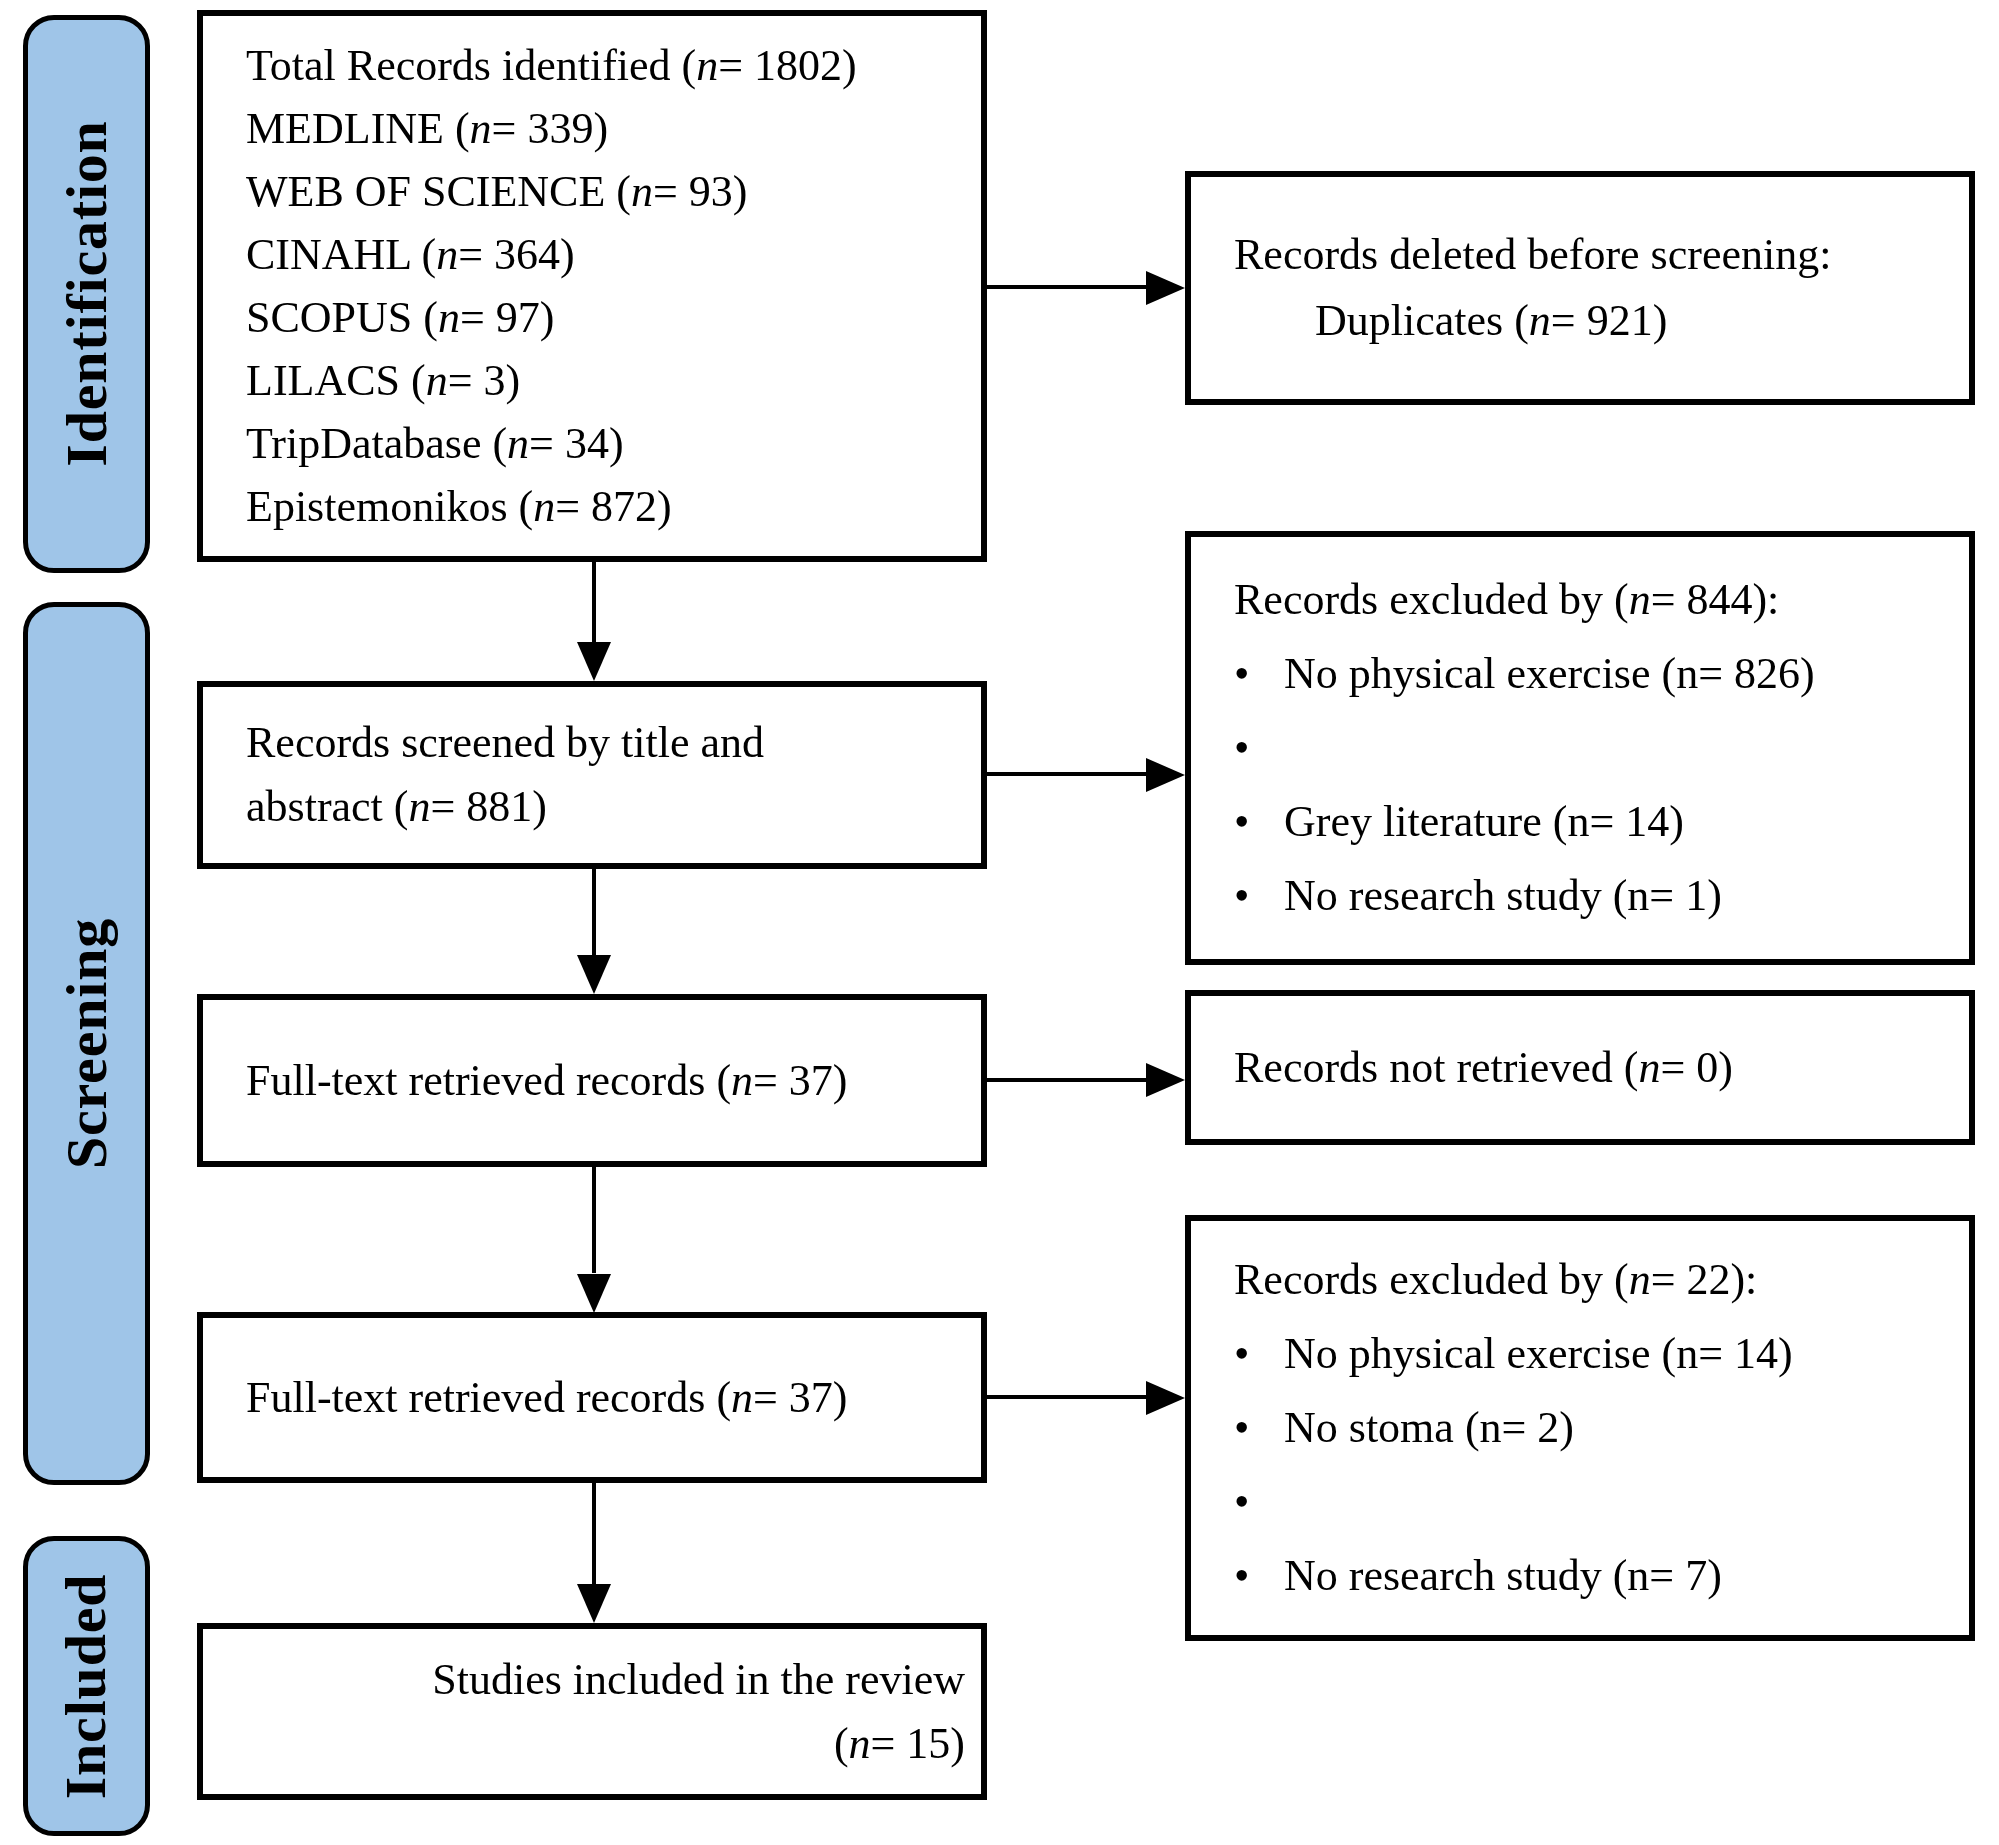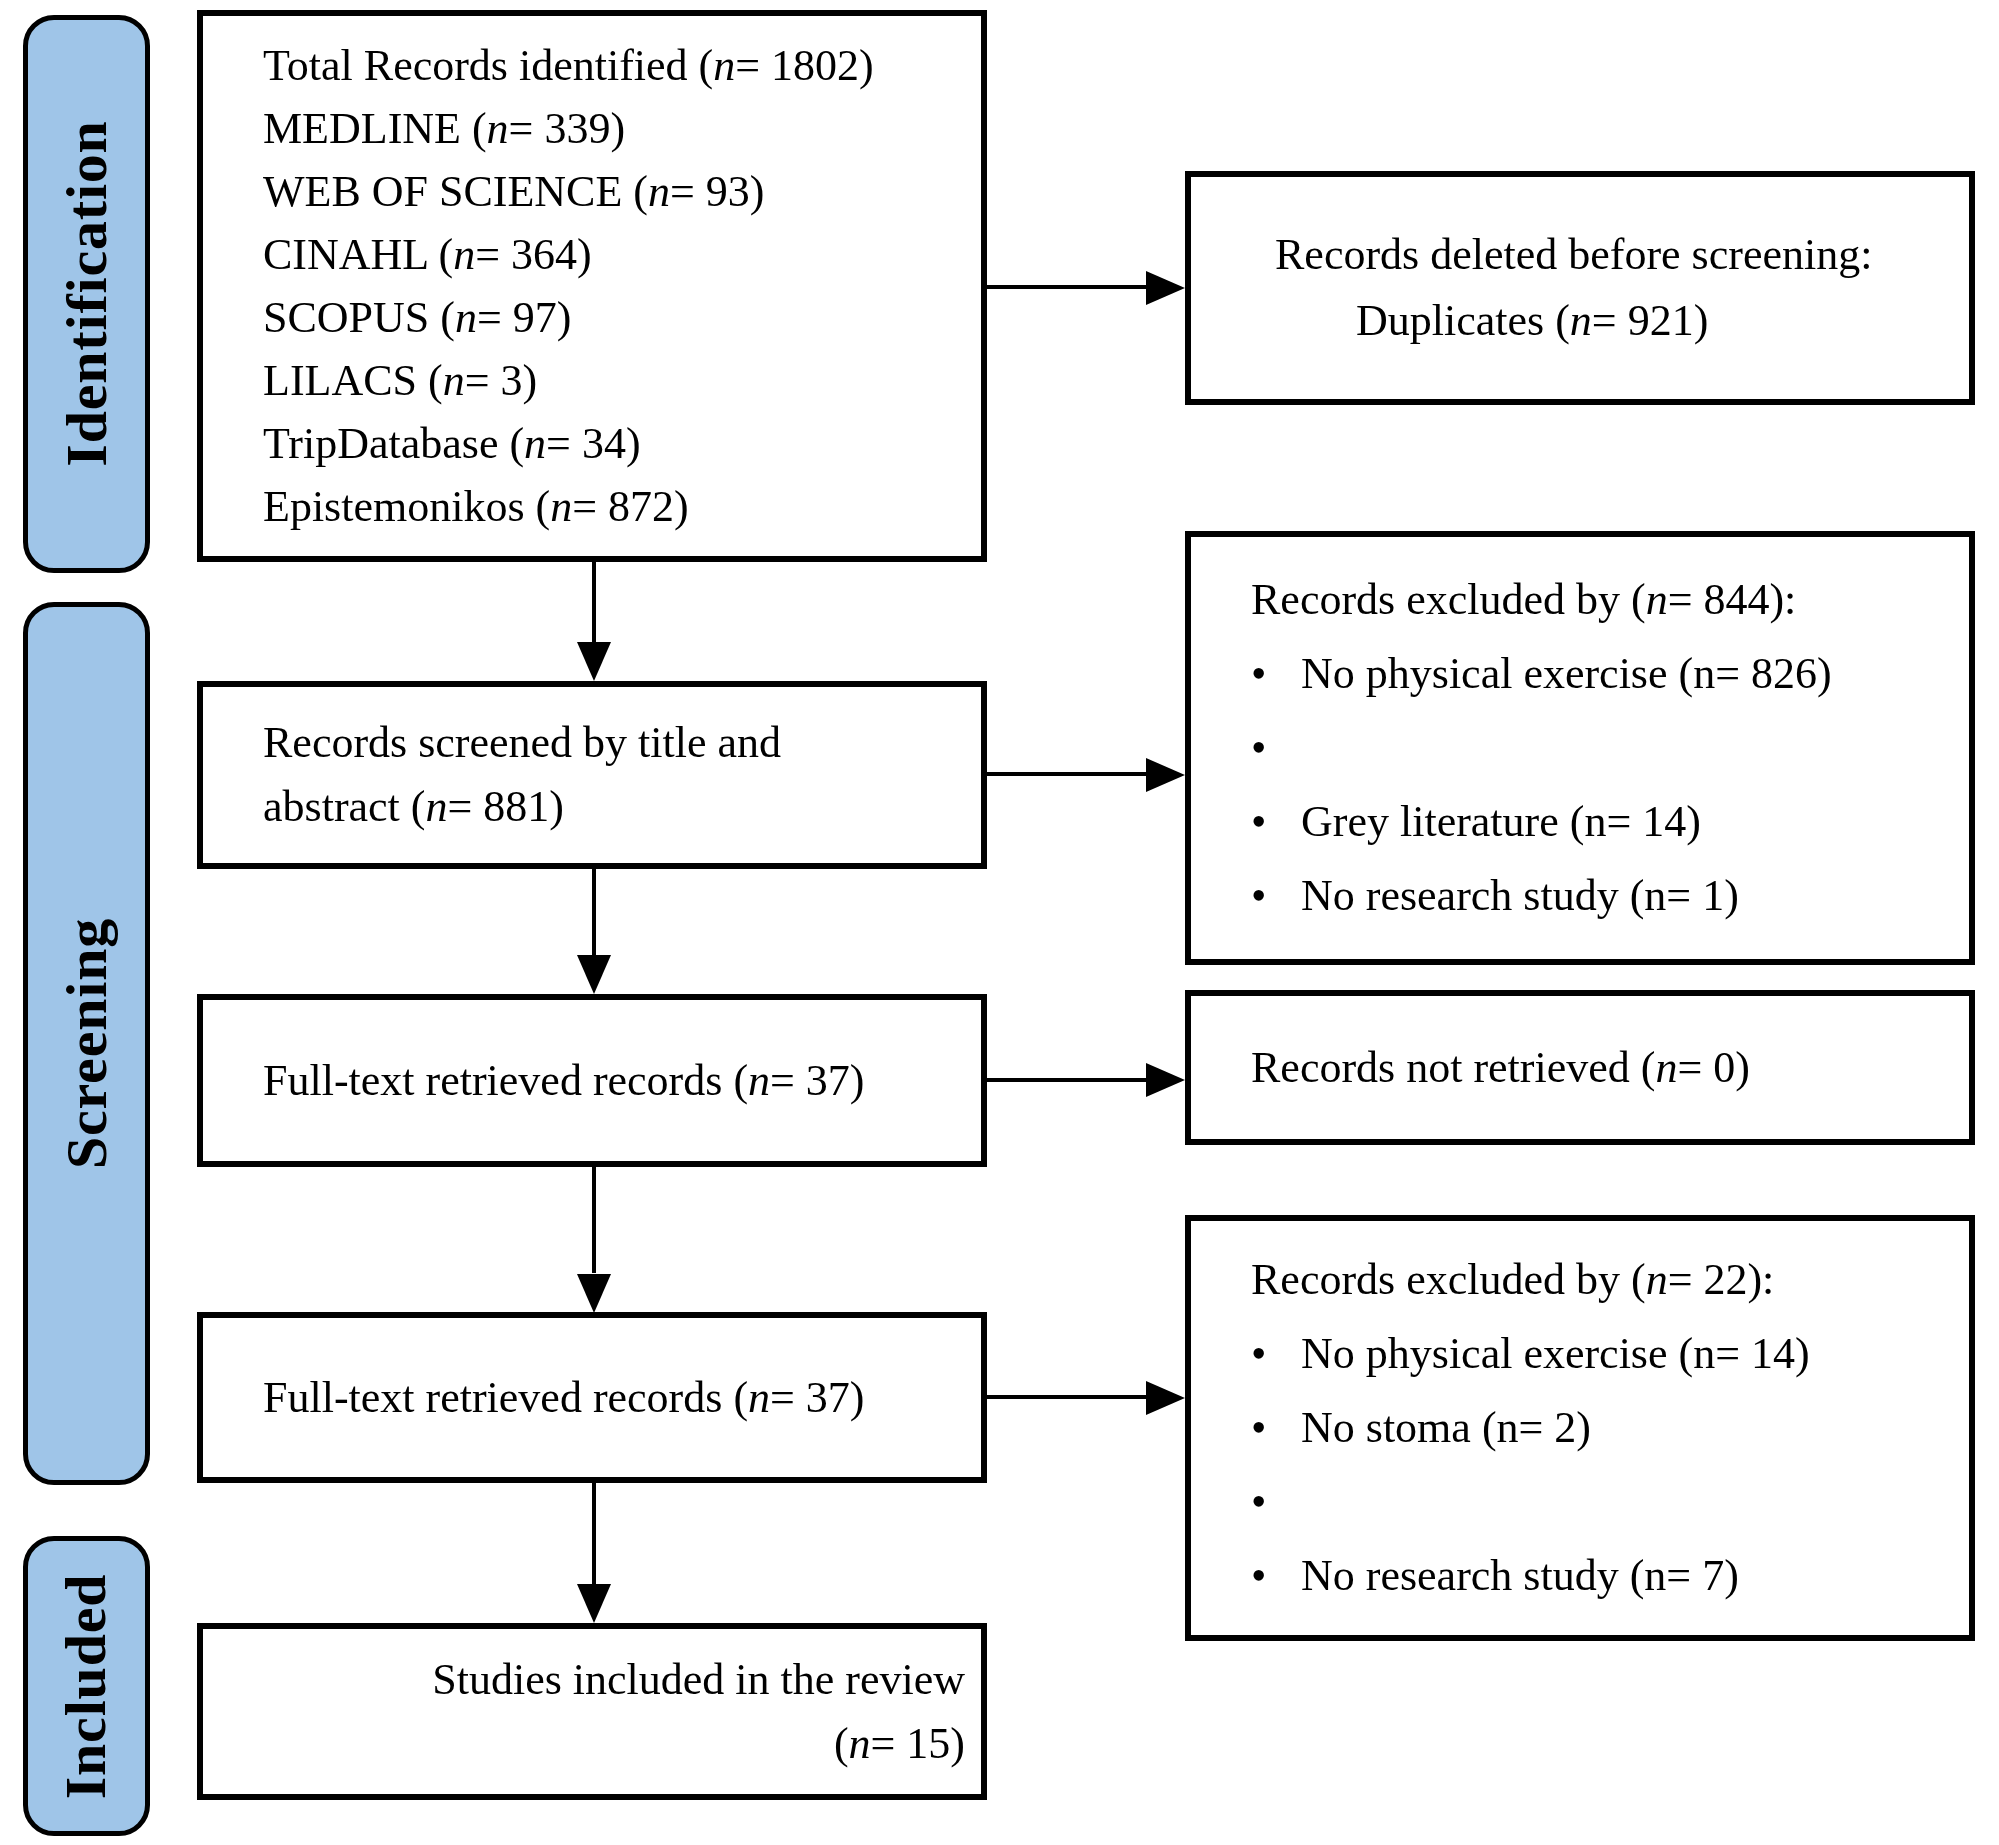--- a/index.html
+++ b/index.html
@@ -40,40 +40,40 @@
   .box {
     position: absolute;
     background: #ffffff;
     border: 6.4px solid #000000;
     box-sizing: border-box;
     font-size: 44px;
     display: flex;
     flex-direction: column;
     justify-content: center;
     align-items: flex-start;
-    padding-left: 60px;
+    padding-left: 43px;
     padding-right: 16px;
   }
   .box .line { line-height: 64px; white-space: nowrap; }
   .mid  { left: 197px;  width: 790px; }
   .rgt  { left: 1185px; width: 790px; }
 
   #box-identified   { top: 9.7px;   height: 552px; }
   #box-screened     { top: 681px;  height: 188px; }
   #box-retrieved-1  { top: 994px; height: 173px; }
   #box-retrieved-2  { top: 1312px; height: 171px; }
   #box-included     { top: 1623px; height: 177px; align-items: flex-end; }
 
   #box-deleted      { top: 171px;  height: 234px; }
   #box-excluded-screening { top: 509px;  height: 434px; margin-top: 22px; }
   #box-not-retrieved      { top: 990px; height: 155px; }
   #box-excluded-fulltext  { top: 1215px; height: 426px; }
 
   #box-identified .line { line-height: 63px; }
-  #box-deleted .line    { line-height: 66px; margin-left: 24px; }
+  #box-deleted .line    { line-height: 66px; }
   #box-deleted .indent  { text-indent: 81px; }
 
   .excl .line  { line-height: 74px; }
   .bullet-row  { display: flex; align-items: baseline; }
   .bullet-row .dot  { width: 50px; font-style: normal; }
   .bullet-row .btxt { }
 
   
   .shaft-v { position: absolute; left: 592px; width: 4px; background: #000000; }
   .head-v  {

